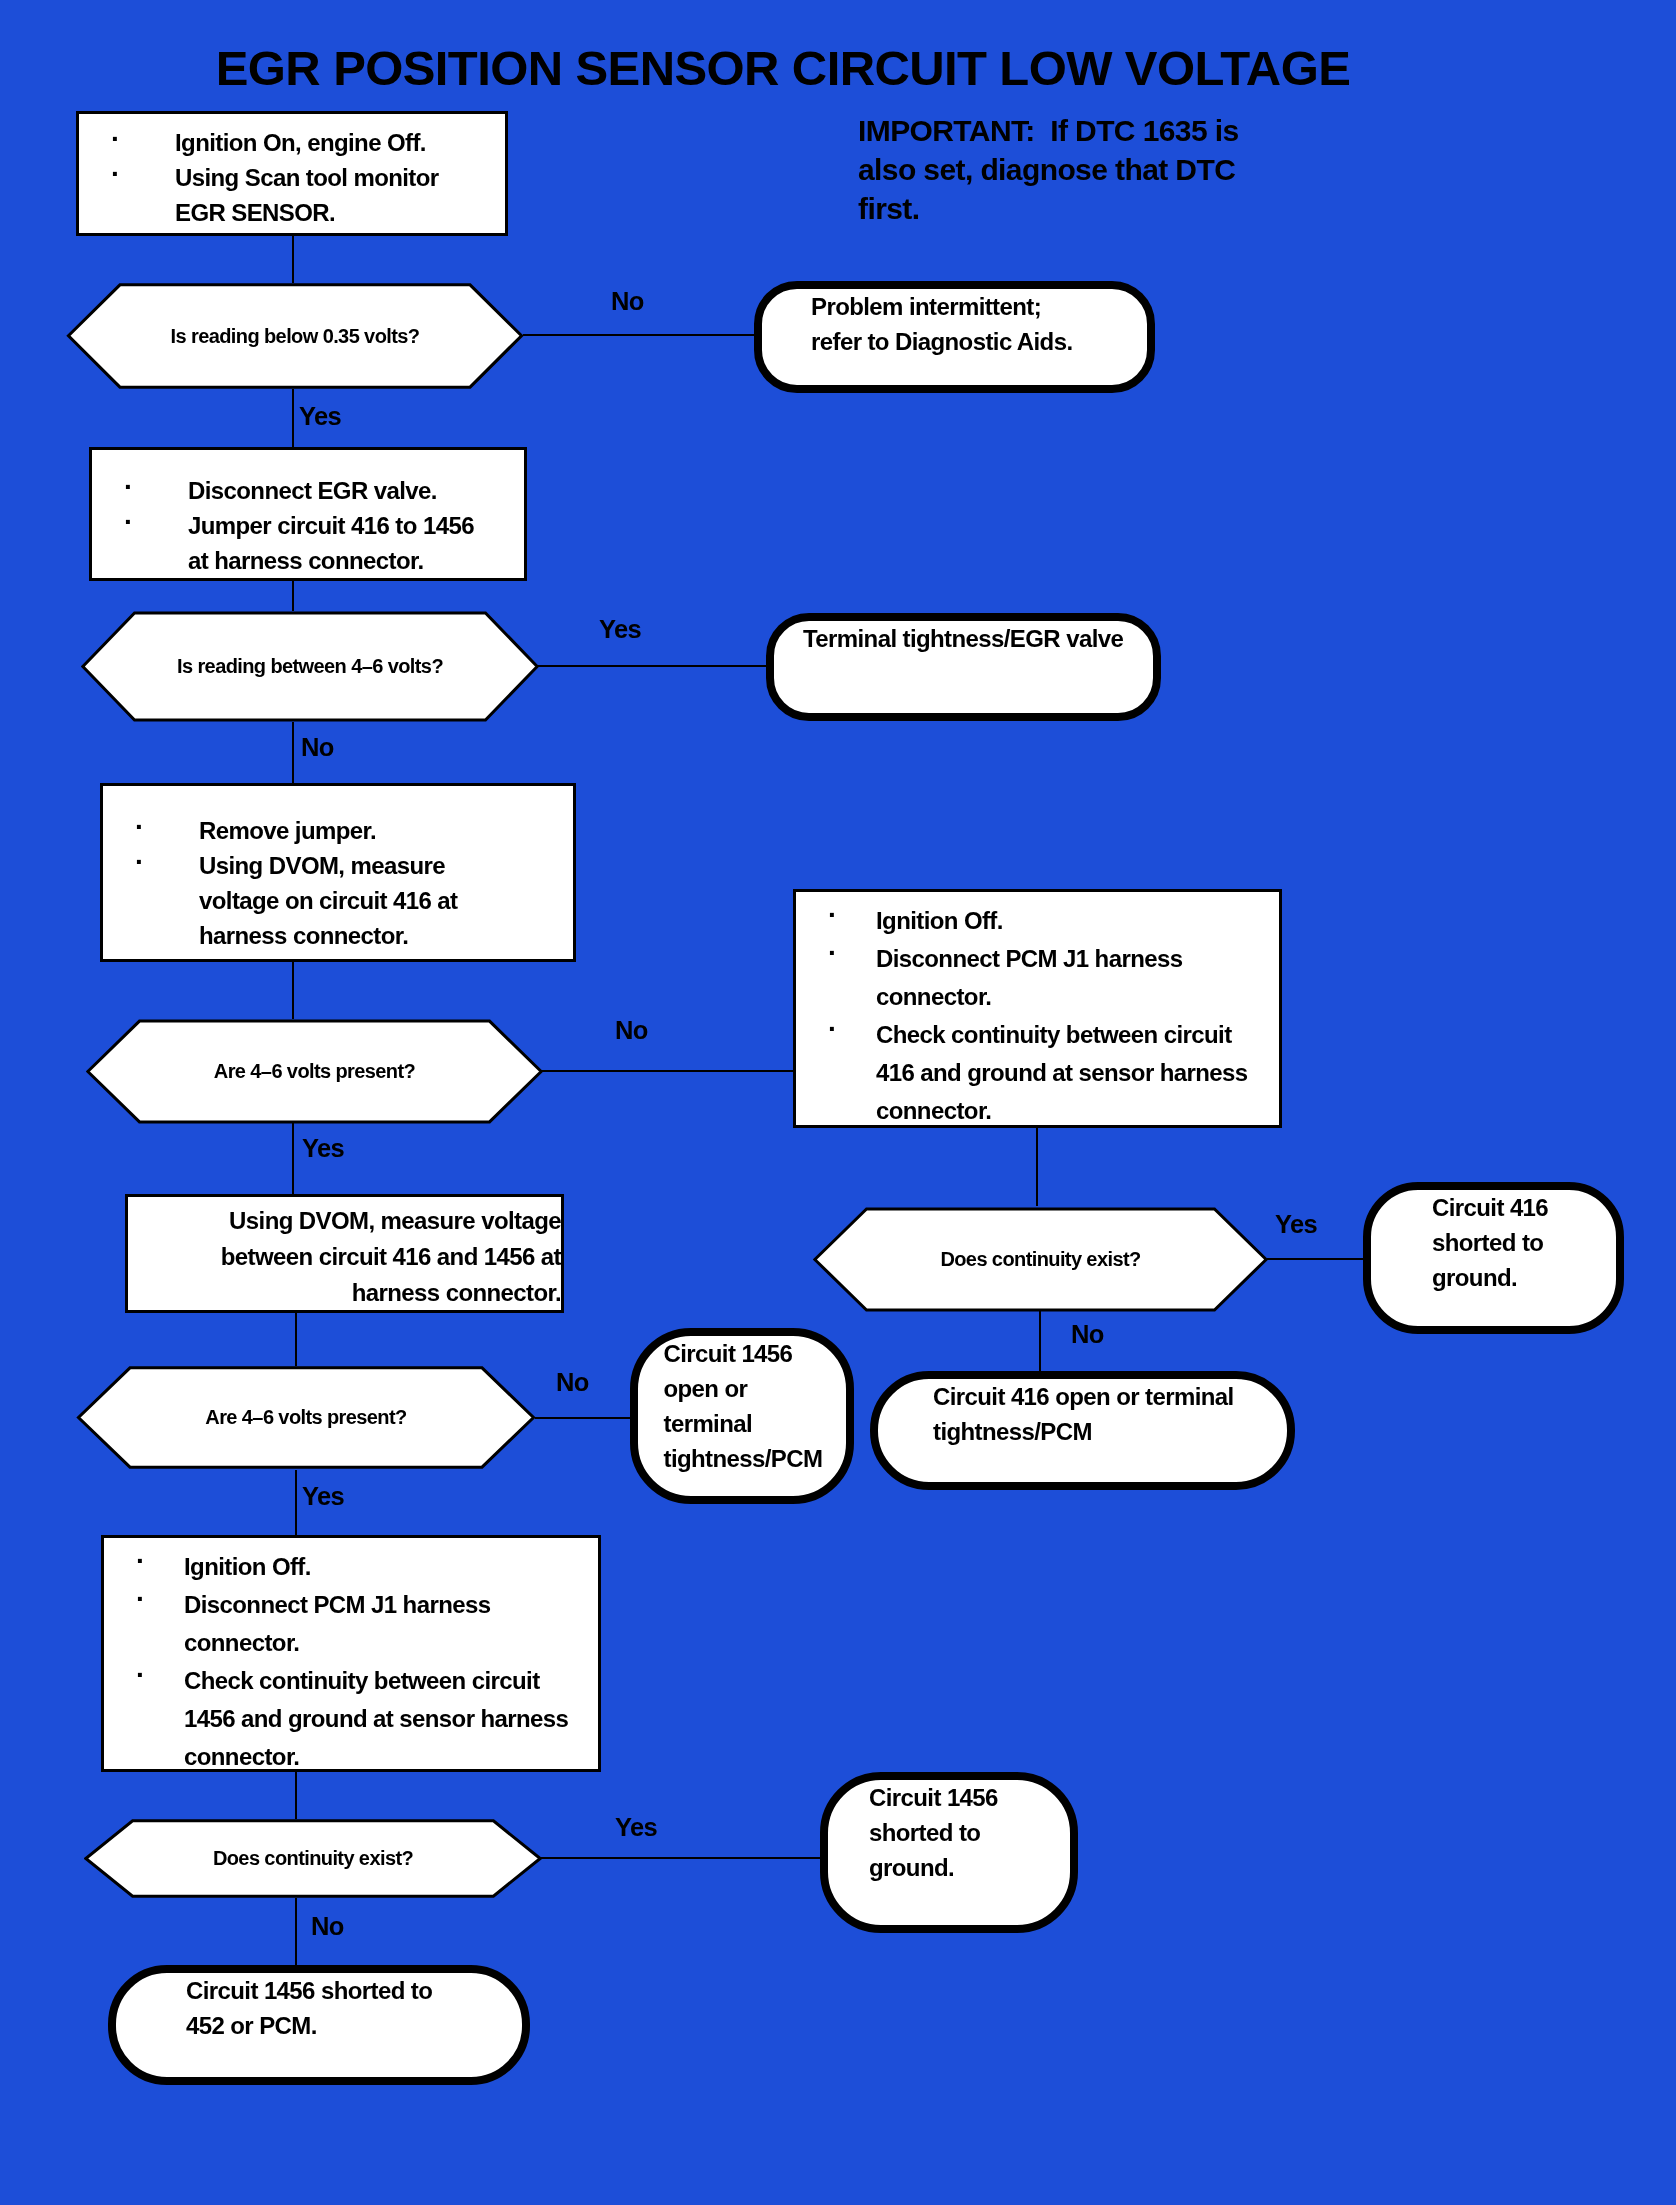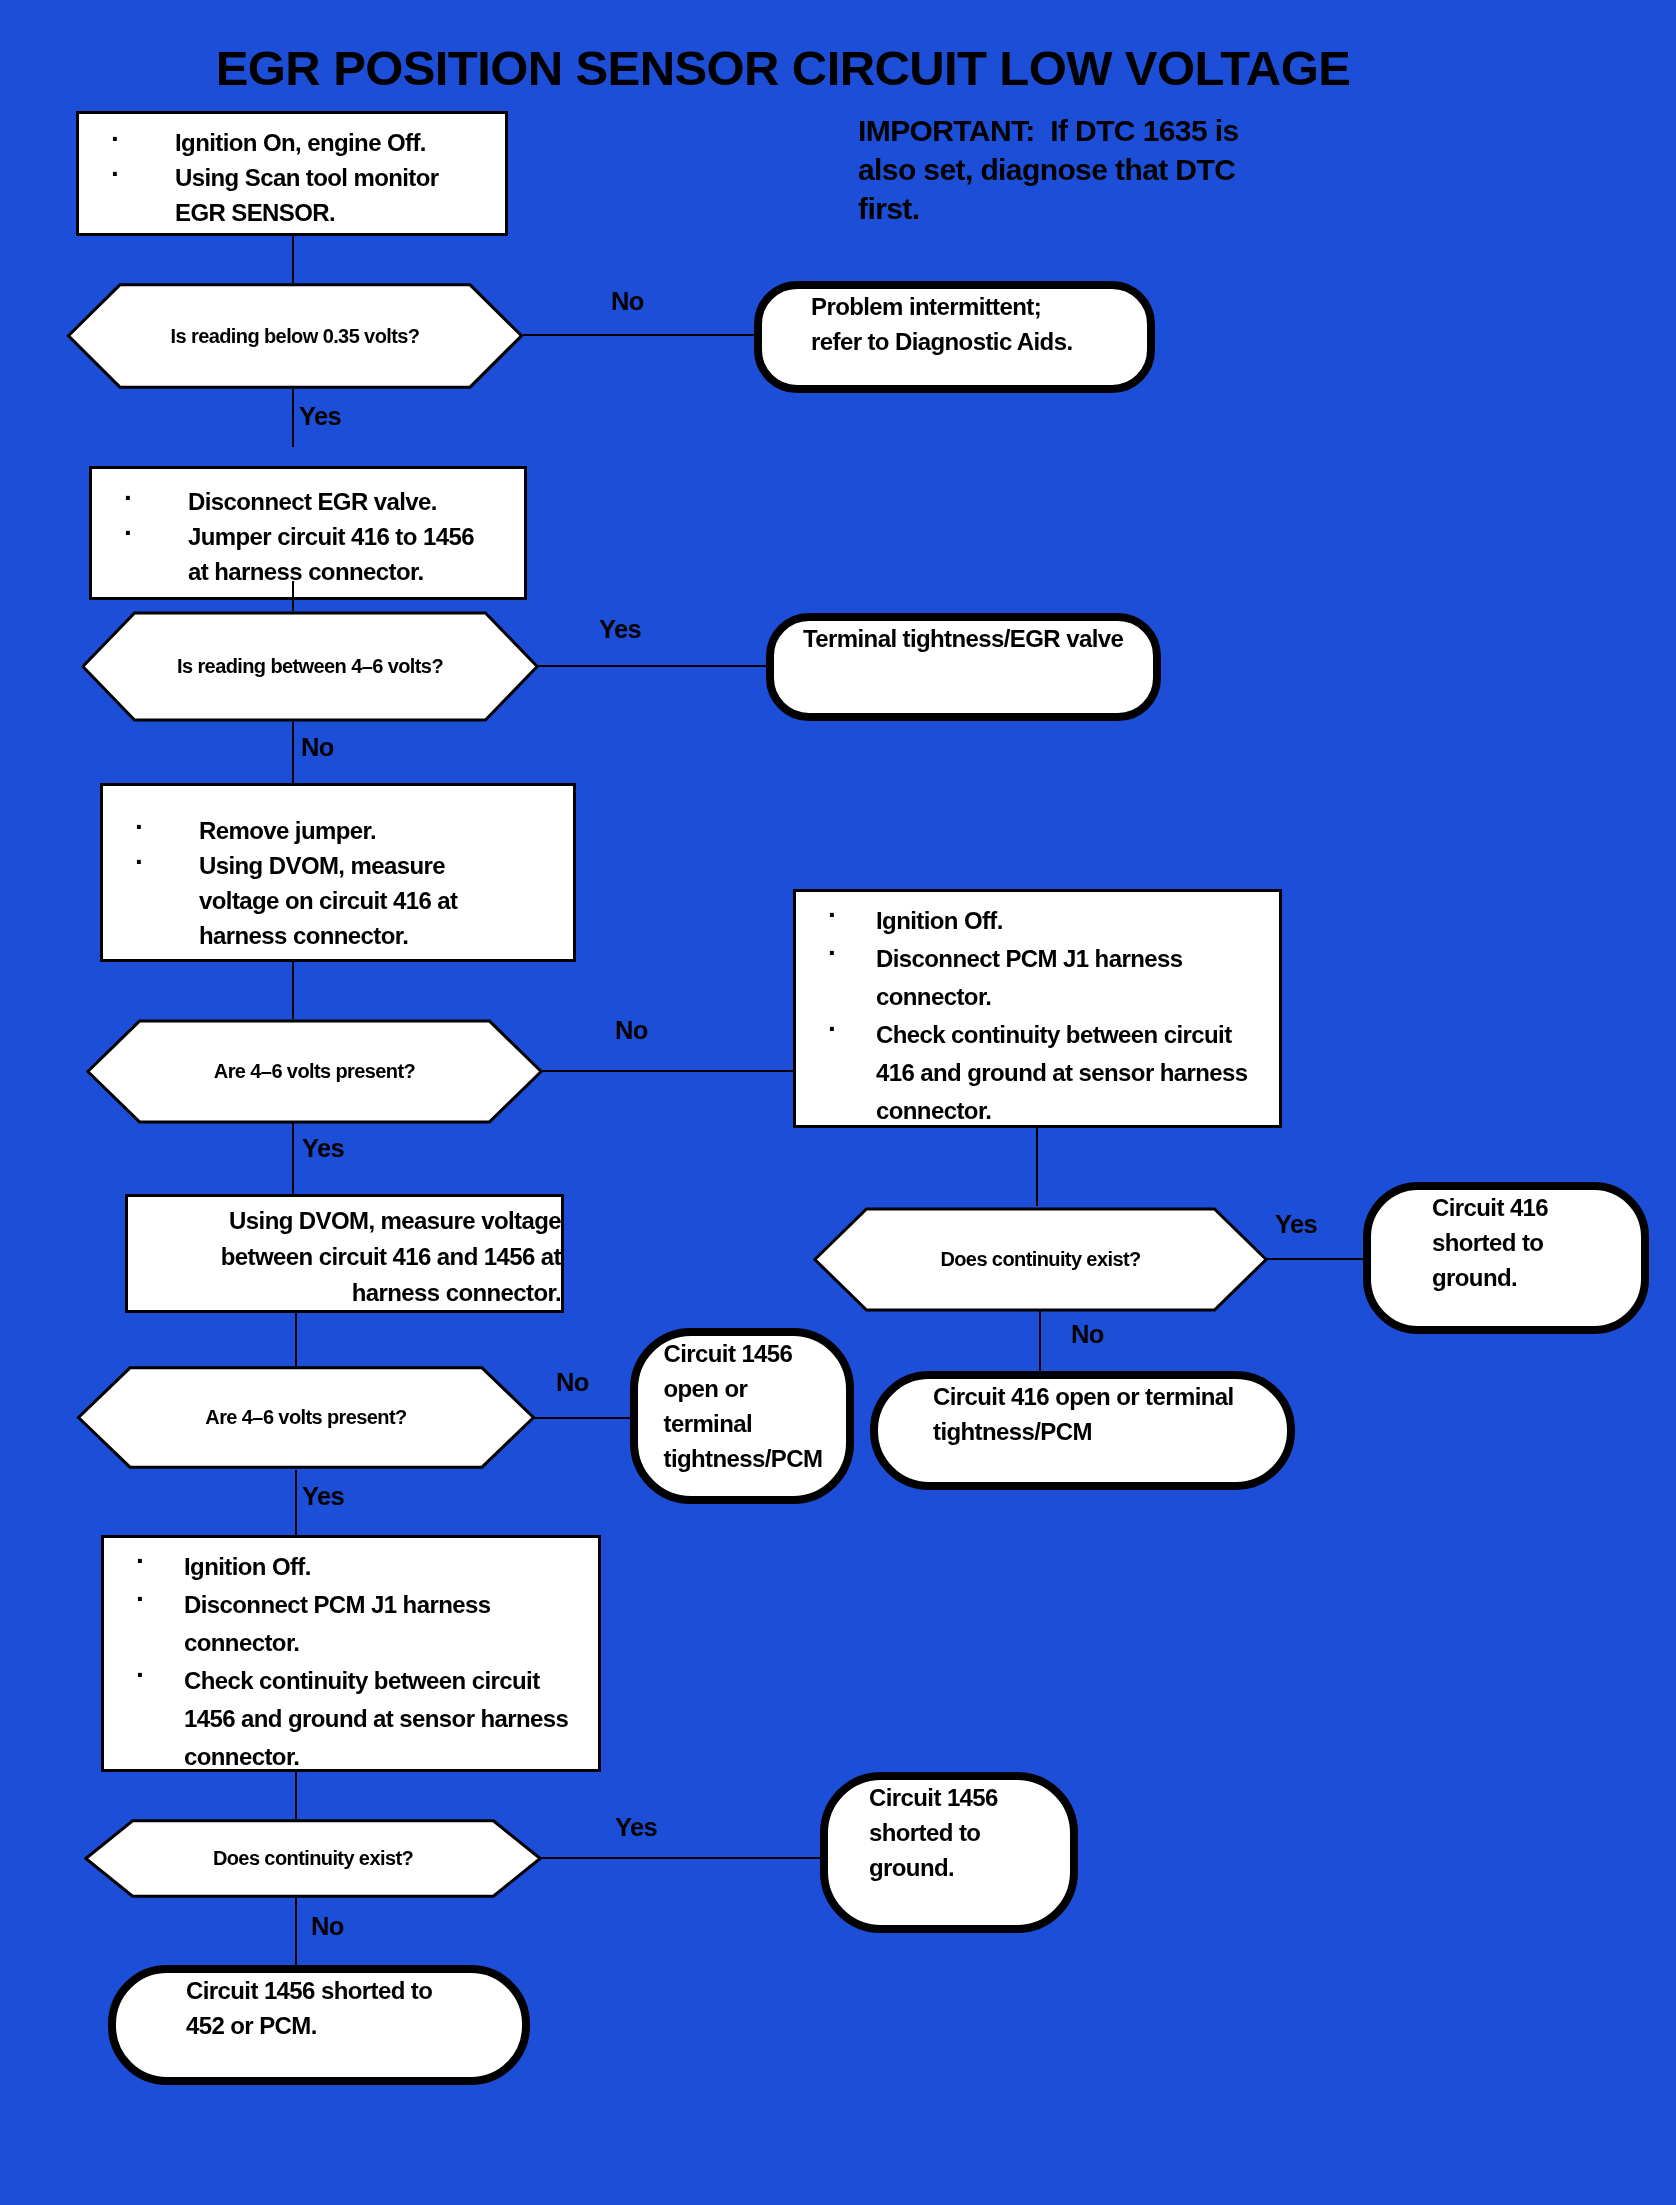--- a/index.html
+++ b/index.html
@@ -75,21 +75,21 @@
   <div class="hline" style="left:523px;top:334px;width:231px;"></div>
 
   <div class="term" style="left:754px;top:281px;width:401px;height:112px;border-radius:43px;padding-left:49px;">
     <div class="tl">Problem intermittent;</div>
     <div class="tl">refer to Diagnostic Aids.</div>
   </div>
 
   <div class="branch" style="left:299px;top:402px;">Yes</div>
   <div class="vline" style="left:292px;top:389px;height:58px;"></div>
 
-  <div class="pbox ind155" style="left:89px;top:447px;width:438px;height:134px;padding-top:15px;margin-top:19px;">
+  <div class="pbox ind155" style="left:89px;top:447px;width:438px;height:134px;padding-top:23px;">
     <div class="bullet">
       <div class="bl">Disconnect EGR valve.</div>
     </div>
     <div class="bullet">
       <div class="bl">Jumper circuit 416 to 1456</div>
       <div class="bl">at harness connector.</div>
     </div>
   </div>
 
   <div class="vline" style="left:292px;top:581px;height:30px;"></div>
@@ -163,21 +163,21 @@
   <div class="hex" style="left:813px;top:1207px;width:455px;height:105px;">
     <svg viewBox="0 0 748 172">
       <polygon points="88,3 660,3 745,86 660,169 88,169 3,86" fill="#fff" stroke="#000" stroke-width="5"></polygon>
     </svg>
     <div class="hex-text">Does continuity exist?</div>
   </div>
 
   <div class="branch" style="left:1275px;top:1210px;">Yes</div>
   <div class="hline" style="left:1267px;top:1258px;width:97px;"></div>
 
-  <div class="term" style="left:1363px;top:1182px;width:286px;height:152px;border-radius:55px;padding-left:61px;">
+  <div class="term" style="left:1363px;top:1182px;width:261px;height:152px;border-radius:55px;padding-left:61px;">
     <div class="tl">Circuit 416</div>
     <div class="tl">shorted to</div>
     <div class="tl">ground.</div>
   </div>
 
   <div class="branch" style="left:1071px;top:1320px;">No</div>
   <div class="vline" style="left:1039px;top:1311px;height:60px;"></div>
 
   <div class="term" style="left:870px;top:1371px;width:425px;height:119px;border-radius:59px;padding-left:55px;">
     <div class="tl">Circuit 416 open or terminal</div>

